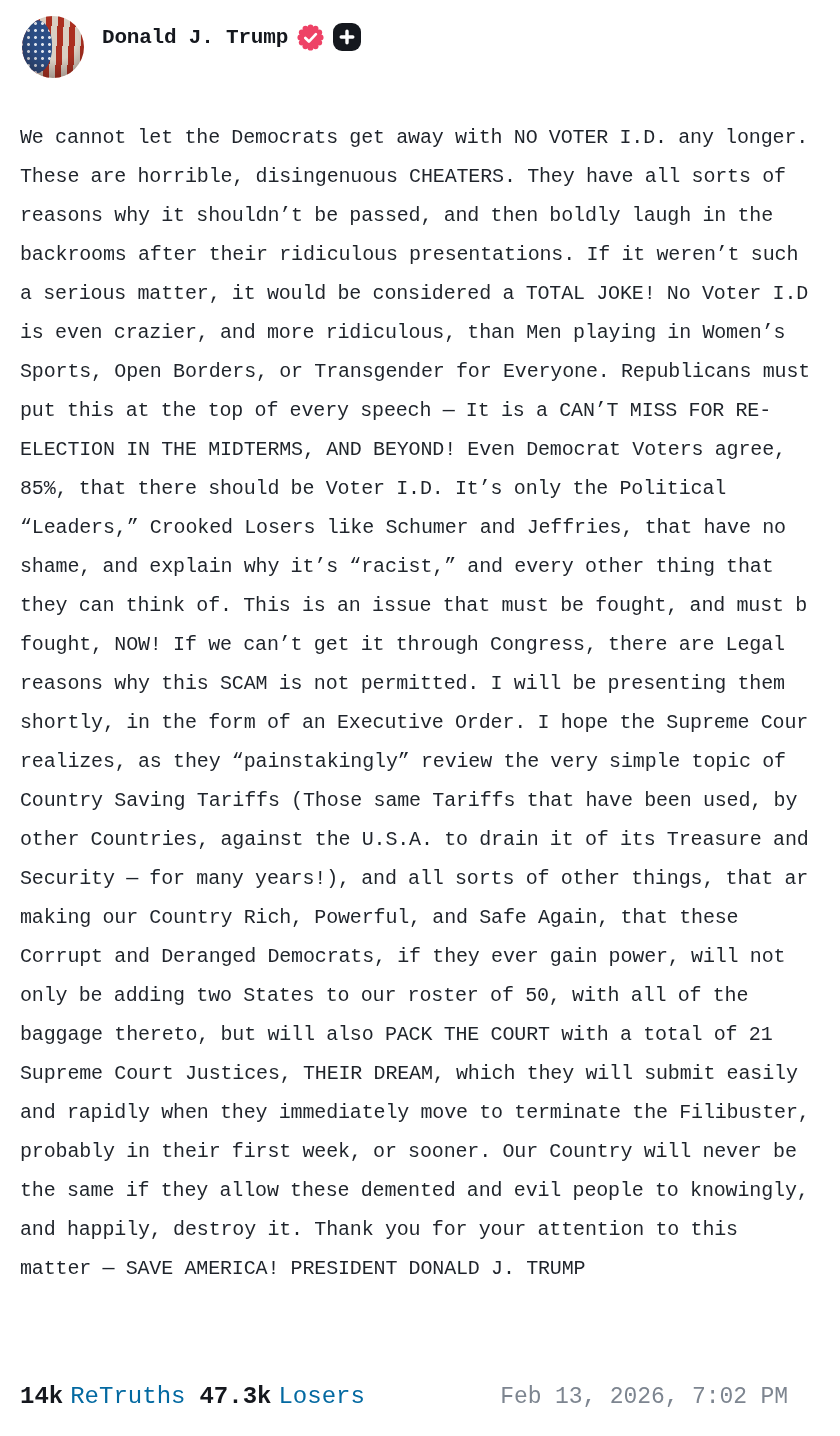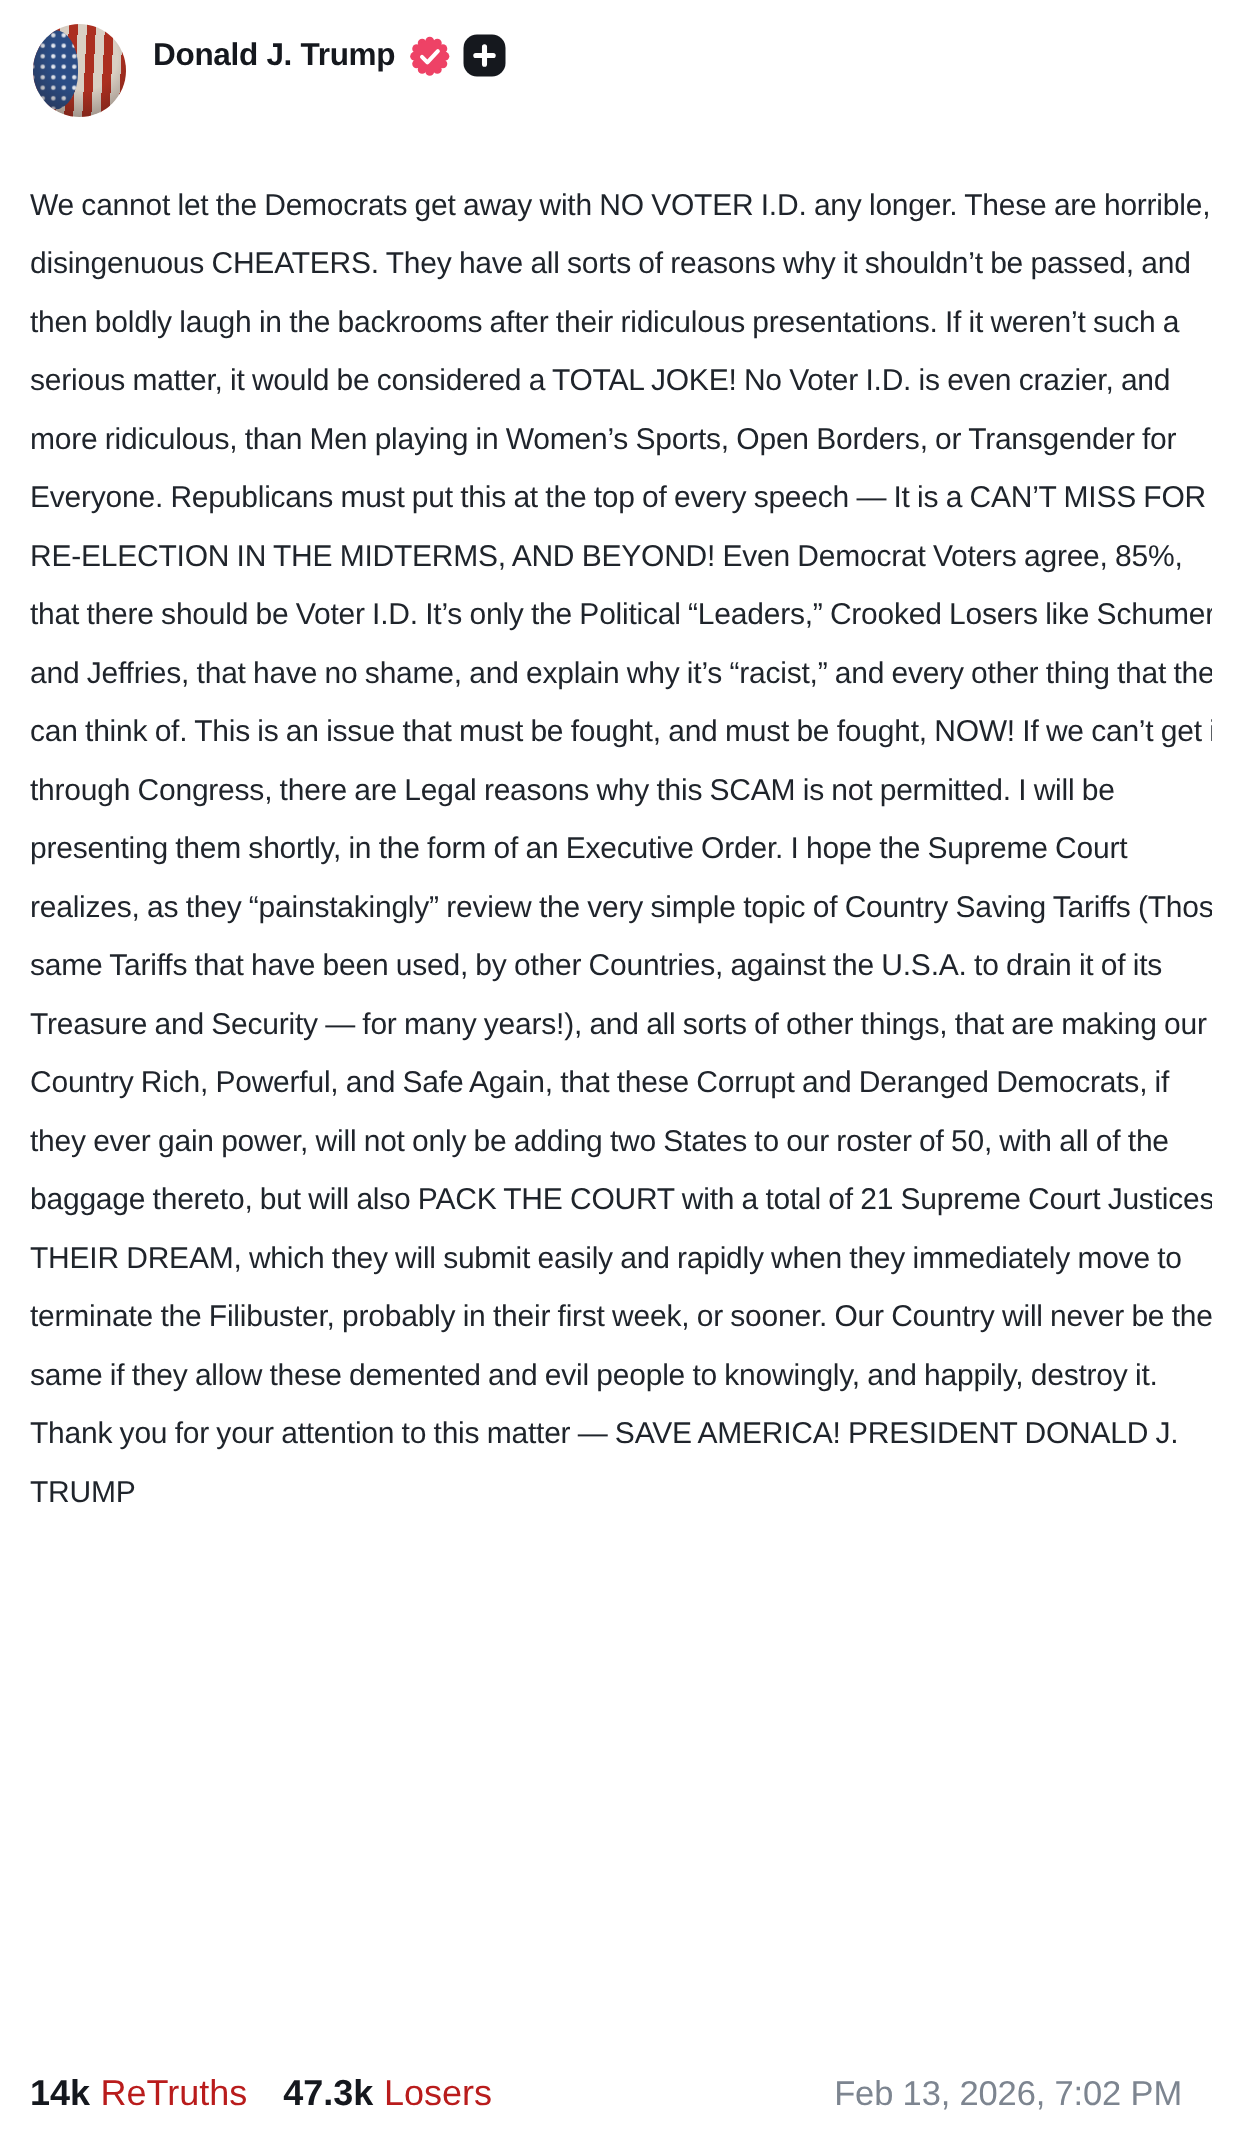--- a/index.html
+++ b/index.html
@@ -3,21 +3,21 @@
 <meta charset="utf-8">
 <style>
   * { margin: 0; padding: 0; box-sizing: border-box; }
   html, body { background: #ffffff; }
   .screen {
     position: relative;
     width: 808px;
     height: 1436px;
     background: #ffffff;
     overflow: hidden;
-    font-family: Liberation Sans, sans-serif;
+    font-family: Liberation Mono, monospace;
     color: #1f242b;
   }
 
   
   .post-header {
     display: flex;
     align-items: flex-start;
     gap: 18px;
     padding: 16px 20px 0 22px;
   }
@@ -100,24 +100,24 @@
   
   .post-footer {
     position: absolute;
     left: 20px;
     right: 20px;
     bottom: 26px;
     display: flex;
     justify-content: space-between;
     align-items: baseline;
   }
-  .stats { display: flex; align-items: flex-end; gap: 10px; }
+  .stats { display: flex; align-items: flex-end; }
   .stat-group { display: flex; align-items: baseline; gap: 7px; cursor: pointer; }
   .stat-count { font-size: 24px; font-weight: 700; color: #15181e; }
-  .stat-label { font-size: 24px; color: #b91c1c; }
+  .stat-label { font-size: 24px; color: #0369a1; }
   .likes-group { margin-left: 14px; }
   .timestamp { font-size: 23px; color: #7d8590; letter-spacing: -0.1px; }
 </style>
 </head>
 <body>
 
 <div class="screen">
 
   <header class="post-header">
     <div class="avatar"></div>

